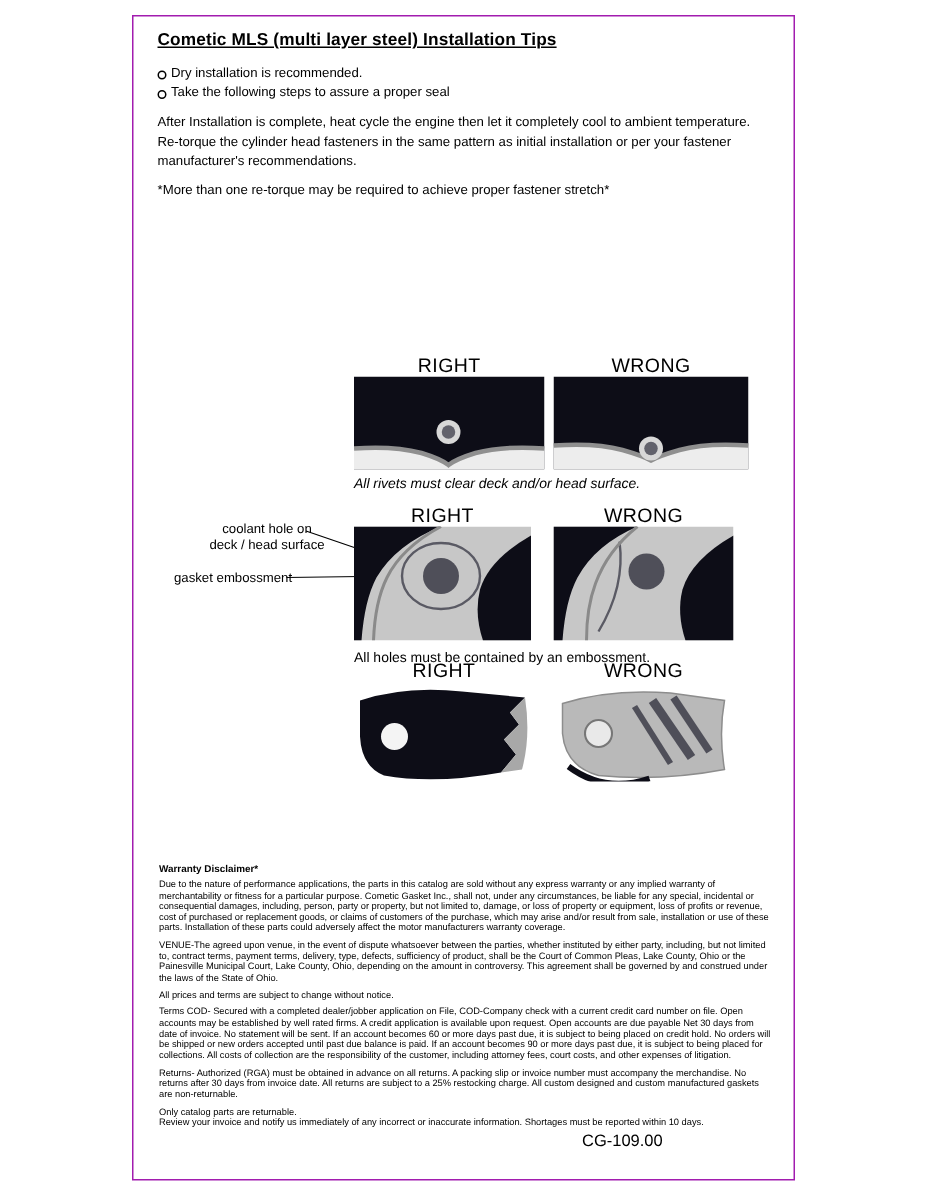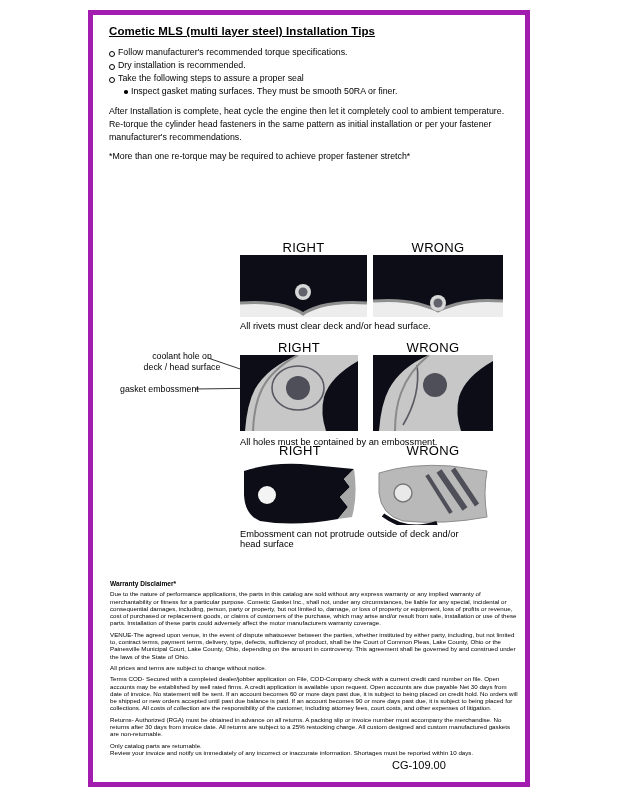--- a/index.html
+++ b/index.html
@@ -1,19 +1,19 @@
 <!DOCTYPE html>
 <html><head>
 <meta charset="utf-8">
 <style>
   * { margin:0; padding:0; box-sizing:border-box; }
   html,body { width:618px; height:800px; background:#fff; }
   body { font-family:"Liberation Sans", sans-serif; color:#000; }
   .sheet { position:relative; width:618px; height:800px; background:#fff; overflow:hidden; }
-  .frame { position:absolute; left:88px; top:10px; width:442px; height:777px; border:5px solid #a21caf; padding:10px 16px; }
+  .frame { position:absolute; left:88px; top:10px; width:442px; height:777px; border:1px solid #a21caf; padding:10px 16px; }
 
   .title { font-size:11.5px; font-weight:bold; text-decoration:underline; margin:0 0 9px 0; letter-spacing:.1px; }
 
   .bullets { font-size:8.8px; line-height:13px; }
   .bullet { position:relative; padding-left:9px; }
   .bullet::before { content:""; position:absolute; left:0; top:4.5px; width:4px; height:4px; border:1px solid #000; border-radius:50%; }
   .sub { position:relative; padding-left:22px; }
   .sub::before { content:""; position:absolute; left:15px; top:5px; width:3.5px; height:3.5px; background:#000; border-radius:50%; }
 
   .h2 { font-size:10.5px; font-weight:bold; margin-top:13px; }
@@ -35,24 +35,22 @@
 </style>
 </head>
 <body>
 
 <div class="sheet">
   <div class="frame">
 
     <h1 class="title">Cometic MLS (multi layer steel) Installation Tips</h1>
 
     <div class="bullets">
-      <div class="bullet"><span>Follow manufacturer's recommended torque specifications.</span></div>
       <div class="bullet"><span>Dry installation is recommended.</span></div>
       <div class="bullet"><span>Take the following steps to assure a proper seal</span></div>
-      <div class="sub"><span>Inspect gasket mating surfaces.  They must be smooth 50RA or finer.</span></div>
     </div>
 
     <p class="para">After Installation is complete, heat cycle the engine then let it completely cool to ambient temperature. Re-torque the cylinder head fasteners in the same pattern as initial installation or per your fastener manufacturer's recommendations.</p>
     <p class="para">*More than one re-torque may be required to achieve proper fastener stretch*</p>
 
     <div class="diagrams">
 
       <div class="dlabel" style="left:146px; top:0; width:127px;">RIGHT</div>
       <div class="dlabel" style="left:279px; top:0; width:130px;">WRONG</div>
 
@@ -67,21 +65,21 @@
       </div>
       <div class="dimg" style="left:279px; top:15px;">
         <svg width="130" height="62" viewBox="0 0 130 62">
           <rect width="130" height="62" fill="#0d0d17"></rect>
           <path d="M0,46 Q28,44 46,49 Q60,53 65,56 Q70,53 84,49 Q102,44 130,46 L130,62 L0,62 Z" fill="#ededed"></path>
           <path d="M0,46 Q28,44 46,49 Q60,53 65,56 Q70,53 84,49 Q102,44 130,46" fill="none" stroke="#8f8f8f" stroke-width="3"></path>
           <circle cx="65" cy="48" r="8" fill="#d8d8d8"></circle>
           <circle cx="65" cy="48" r="4.5" fill="#62626c"></circle>
         </svg>
       </div>
-      <div class="dcaption" style="left:146px; top:81px;">All rivets must clear deck and/or head surface.</div>
+      <div class="dcaption" style="left:146px; top:81px;font-style:italic;">All rivets must clear deck and/or head surface.</div>
 
       <div class="dlabel" style="left:146px; top:100px; width:118px;">RIGHT</div>
       <div class="dlabel" style="left:279px; top:100px; width:120px;">WRONG</div>
 
       <div class="callout" style="left:48px; top:111px; width:80px;text-align:center;">coolant hole on deck / head surface</div>
       <div class="callout" style="left:26px; top:144px; width:90px;">gasket embossment</div>
       <svg class="leader" width="280" height="110" viewBox="0 0 280 110">
         <line x1="114" y1="18" x2="190" y2="44" stroke="#000" stroke-width="0.8"></line>
         <line x1="101" y1="49" x2="176" y2="48" stroke="#000" stroke-width="0.8"></line>
       </svg>
@@ -121,21 +119,20 @@
       <div class="dimg" style="left:279px; top:219px;">
         <svg width="120" height="66" viewBox="0 0 120 66">
           <path d="M6,14 Q38,4 78,7 L114,12 Q110,34 114,58 Q72,66 30,62 Q8,56 6,34 Z" fill="#b9b9b9" stroke="#8d8d8d" stroke-width="1"></path>
           <circle cx="30" cy="34" r="9" fill="#e9e9e9" stroke="#777" stroke-width="1.4"></circle>
           <path d="M66,12 L92,50" stroke="#4f4f59" stroke-width="6"></path>
           <path d="M80,10 L104,46" stroke="#4f4f59" stroke-width="5"></path>
           <path d="M54,16 L78,54" stroke="#4f4f59" stroke-width="4"></path>
           <path d="M10,56 Q34,74 64,64" fill="none" stroke="#0d0d17" stroke-width="4"></path>
         </svg>
       </div>
-      <div class="dcaption" style="left:146px; top:289px; width:220px;">Embossment can not protrude outside of deck and/or head surface</div>
 
     </div>
 
     <div class="legal">
       <div class="lh">Warranty Disclaimer*</div>
       <p class="lp">Due to the nature of performance applications, the parts in this catalog are sold without any express warranty or any implied warranty of merchantability or fitness for a particular purpose.  Cometic Gasket Inc., shall not, under any circumstances, be liable for any special, incidental or consequential damages, including, person, party or property, but not limited to, damage, or loss of property or equipment, loss of profits or revenue, cost of purchased or replacement goods, or claims of customers of the purchase, which may arise and/or result from sale, installation or use of these parts.  Installation of these parts could adversely affect the motor manufacturers warranty coverage.</p>
       <p class="lp">VENUE-The agreed upon venue, in the event of dispute whatsoever between the parties, whether instituted by either party, including, but not limited to, contract terms, payment terms, delivery, type, defects, sufficiency of product, shall be the Court of Common Pleas, Lake County, Ohio or the Painesville Municipal Court, Lake County, Ohio, depending on the amount in controversy. This agreement shall be governed by and construed under the laws of the State of Ohio.</p>
       <p class="lp">All prices and terms are subject to change without notice.</p>
       <p class="lp">Terms COD- Secured with a completed dealer/jobber application on File, COD-Company check with a current credit card number on file.  Open accounts may be established by well rated firms.  A credit application is available upon request.  Open accounts are due payable Net 30 days from date of invoice.  No statement will be sent.  If an account becomes 60 or more days past due, it is subject to being placed on credit hold.  No orders will be shipped or new orders accepted until past due balance is paid.  If an account becomes 90 or more days past due, it is subject to being placed for collections.  All costs of collection are the responsibility of the customer, including attorney fees, court costs, and other expenses of litigation.</p>
       <p class="lp">Returns- Authorized (RGA) must be obtained in advance on all returns.  A packing slip or invoice number must accompany the merchandise.  No returns after 30 days from invoice date.  All returns are subject to a 25% restocking charge.  All custom designed and custom manufactured gaskets are non-returnable.</p>

